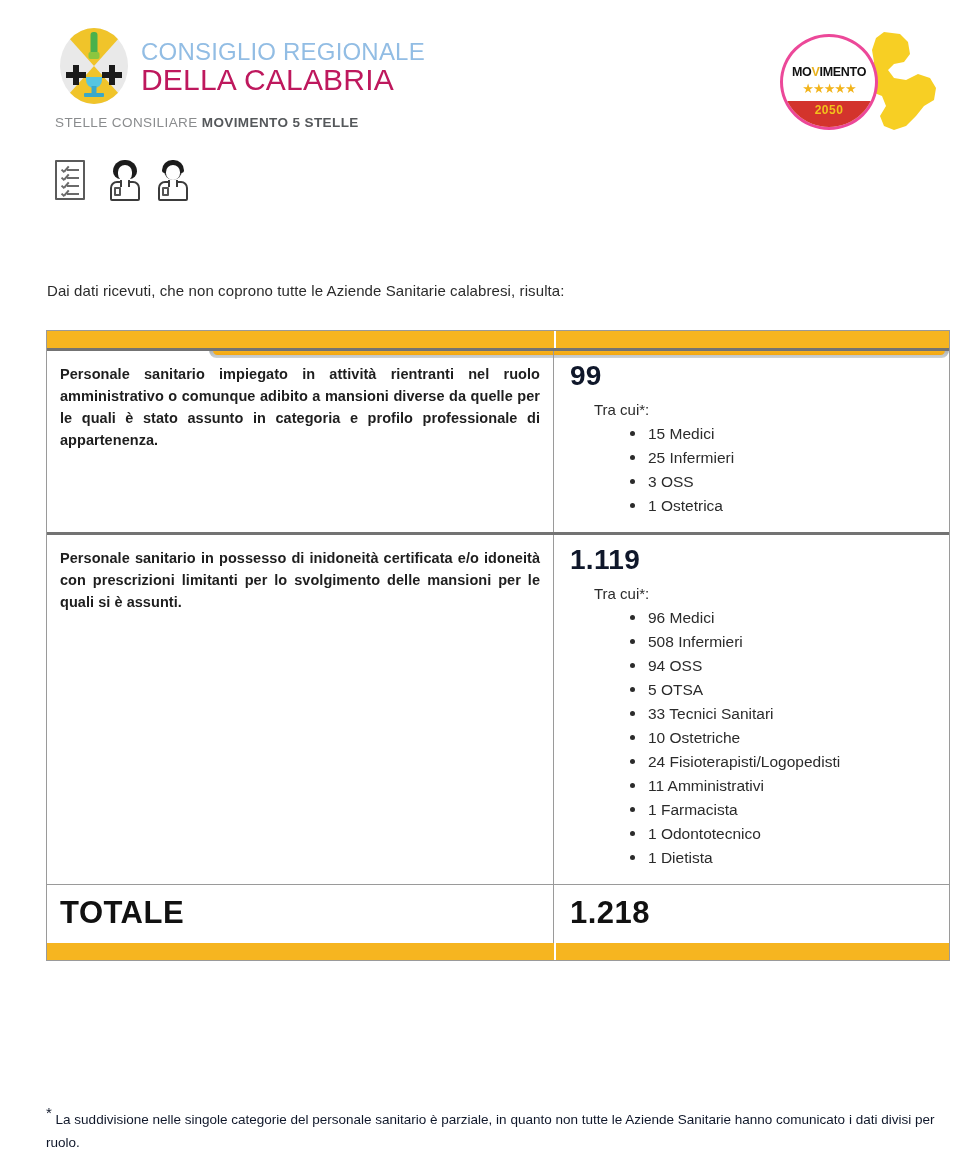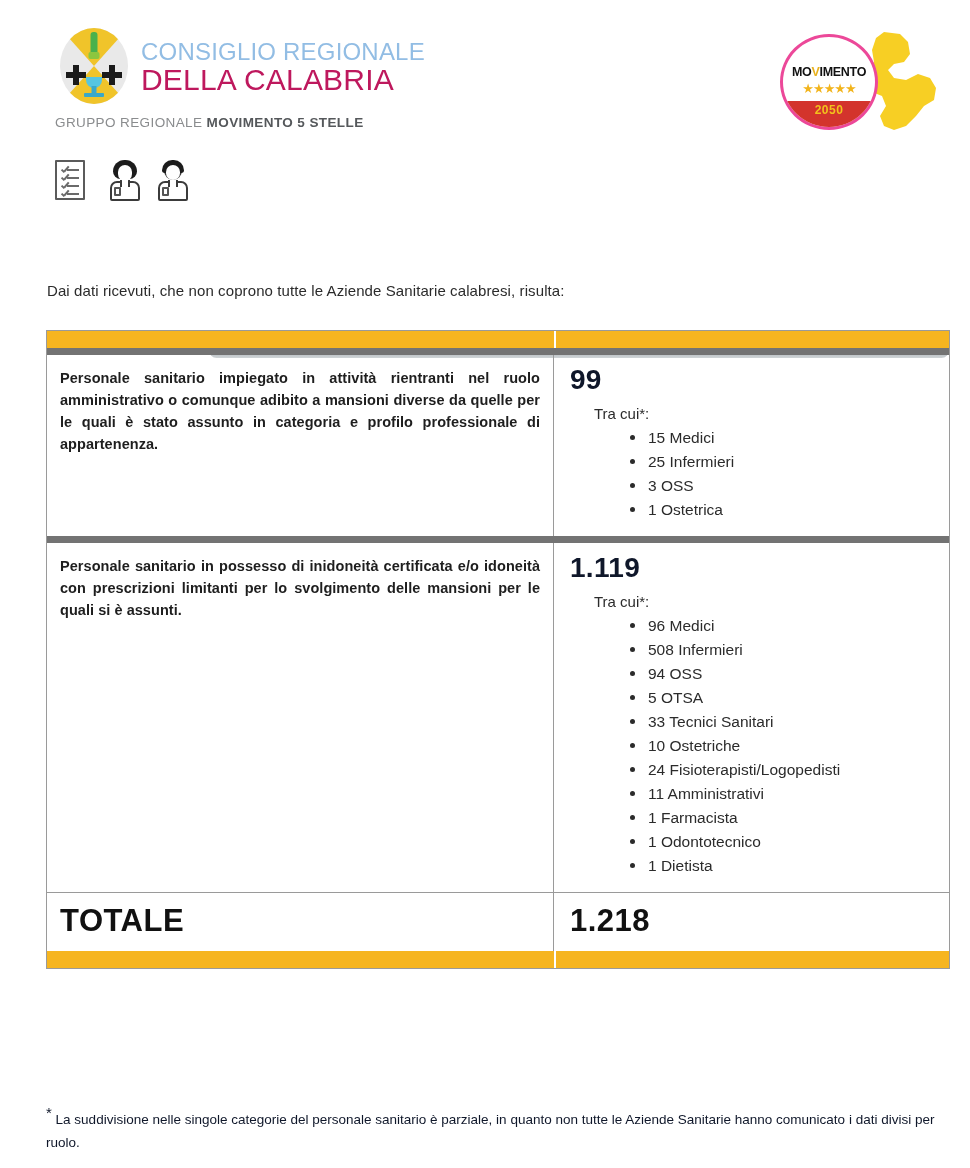--- a/index.html
+++ b/index.html
@@ -195,21 +195,21 @@
     position:absolute; left:46px; top:330px; width:904px;
     border:1px solid #9a9a9a;
   }
   .band-top, .band-bot {
     height:17px; display:flex;
   }
   .band-top .c1, .band-bot .c1 { width:507px; background:#f6b520; }
   .band-top .gap, .band-bot .gap { width:2px; background:#ffffff; }
   .band-top .c2, .band-bot .c2 { flex:1; background:#f6b520; }
 
-  .row { display:flex; border-top:7px solid #737373; }
+  .row { display:flex; border-top:3px solid #737373; }
   .row .left {
     width:507px; padding:12px 13px 14px 13px;
     border-right:1px solid #9a9a9a;
   }
   .row .right { flex:1; padding:10px 8px 14px 16px; }
 
   .celltxt {
     font-size:14.5px; font-weight:bold; line-height:1.52;
     text-align:justify; color:#1e1e1e; letter-spacing:0.05px;
   }
@@ -272,21 +272,21 @@
               <b></b>
             </div>
         </div>
       </div>
       <div class="crest-text">
         <div class="l1">CONSIGLIO REGIONALE</div>
         <div class="l2">DELLA CALABRIA</div>
       </div>
     </div>
 
-    <div class="gruppo"><span>GRUPPO REGIONALE </span><b>MOVIMENTO 5 STELLE</b></div>
+    <div class="gruppo"><span>STELLE CONSILIARE </span><b>MOVIMENTO 5 STELLE</b></div>
 
     <div class="m5s-wrap">
       <svg class="calabria" viewBox="0 0 95 104">
         <path fill="#f7cf24" d="M34 2 L50 4 L58 12 L60 24 L54 32 L44 34 L38 40 L44 48 L56 50 L68 44 L80 48 L86 58 L84 70 L74 76 L66 86 L56 96 L44 100 L34 96 L30 86 L36 76 L32 66 L22 62 L14 52 L16 40 L24 32 L22 20 L26 8 Z"></path>
       </svg>
       <div class="m5s">
         <div class="word"><span>MO</span><em>V</em><span>IMENTO</span></div>
         <div class="stars">★★★★★</div>
         <div class="band">
             <span>2050</span>

